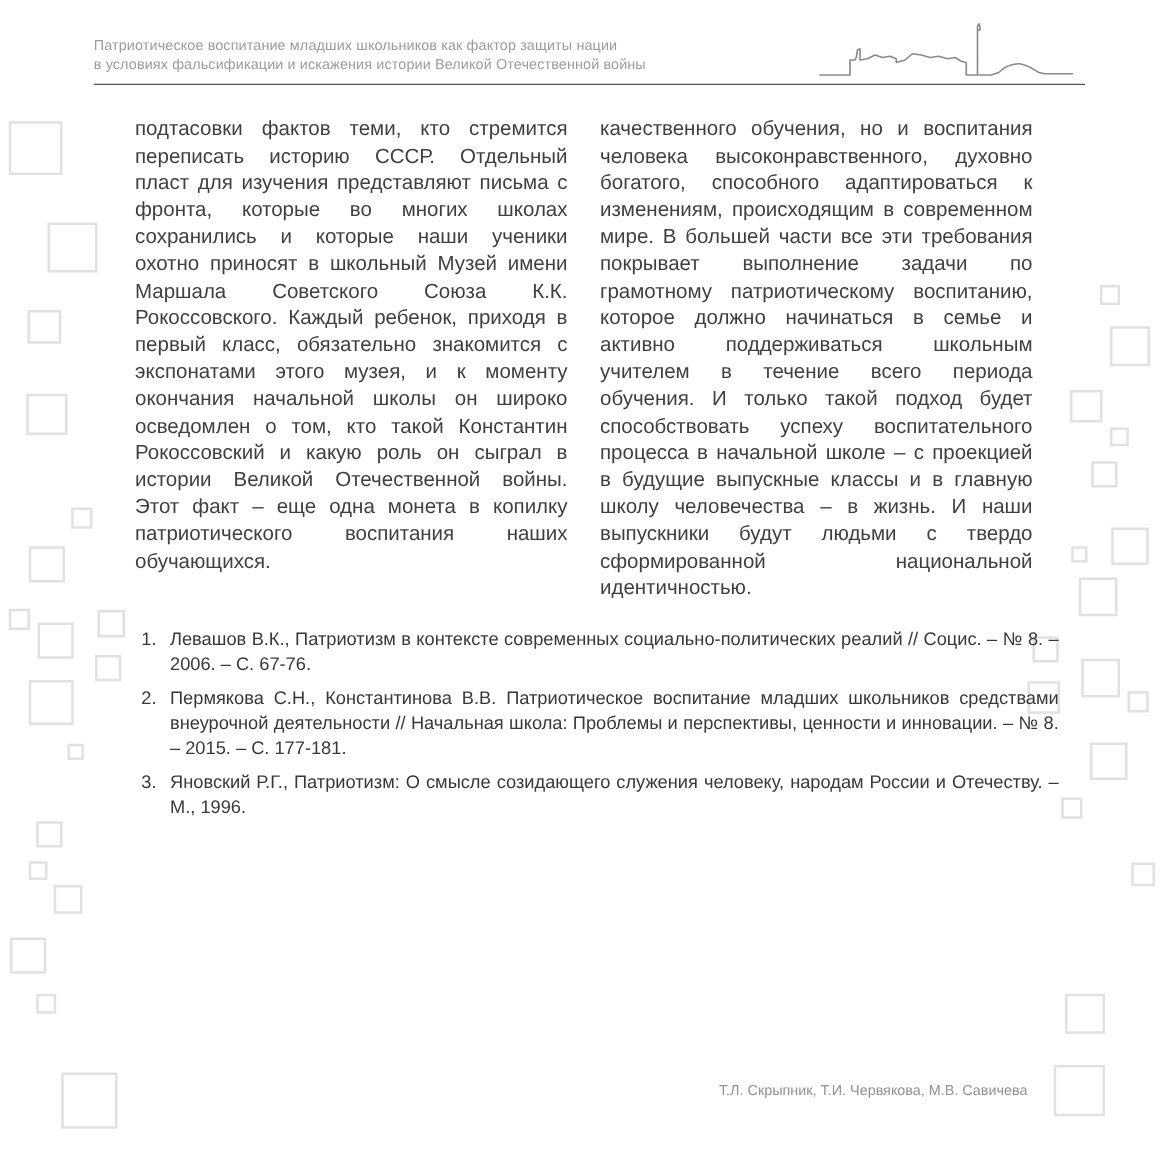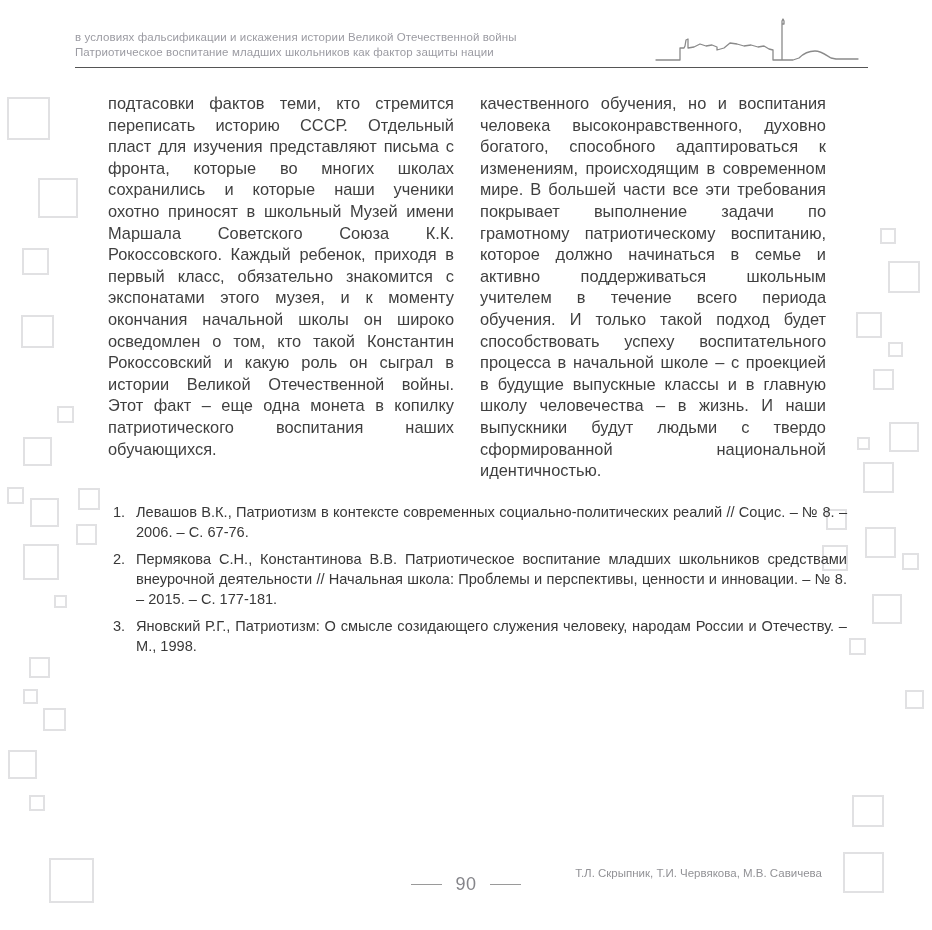--- a/index.html
+++ b/index.html
@@ -115,22 +115,22 @@
       <div class="decor-square" style="left: 822px; top: 545px; width: 26px; height: 26px;"></div>
       <div class="decor-square" style="left: 902px; top: 553px; width: 17px; height: 17px;"></div>
       <div class="decor-square" style="left: 872px; top: 594px; width: 30px; height: 30px;"></div>
       <div class="decor-square" style="left: 849px; top: 638px; width: 17px; height: 17px;"></div>
       <div class="decor-square" style="left: 905px; top: 690px; width: 19px; height: 19px;"></div>
       <div class="decor-square" style="left: 852px; top: 795px; width: 32px; height: 32px;"></div>
       <div class="decor-square" style="left: 843px; top: 852px; width: 41px; height: 41px;"></div>
     </div>
 
   <div class="header-title">
+    <div>Патриотическое воспитание младших школьников как фактор защиты нации</div>
     <div>в условиях фальсификации и искажения истории Великой Отечественной войны</div>
-    <div>Патриотическое воспитание младших школьников как фактор защиты нации</div>
   </div>
 
   <div class="skyline">
     <svg viewBox="0 0 210 52" width="210" height="52" aria-hidden="true">
       <path d="M4,48 H28 V36 L32,36 33,34 34,28 36,27 36,36 42,35 48,32 54,34 60,33 65,35 65,38 72,36 78,31 85,32 92,34 99,33 106,35 112,34 117,37 121,38 121,48 130,48
                M130,48 L130,9 131,7 132,9 132,12 130,12
                M130,48 H141 L147,46 C152,41 158,39 163,39 C169,39 174,43 179,46 L184,47 H206" fill="none" stroke="var(--sketch-stroke)" stroke-width="1.3" stroke-linejoin="round" stroke-linecap="round"></path>
     </svg>
   </div>
 
@@ -150,25 +150,20 @@
     <div class="ref-item">
       <span class="ref-num">1.</span>
       <span class="ref-text">Левашов В.К., Патриотизм в контексте современных социально-политических реалий // Социс. – № 8. – 2006. – С. 67-76.</span>
     </div>
     <div class="ref-item">
       <span class="ref-num">2.</span>
       <span class="ref-text">Пермякова С.Н., Константинова В.В. Патриотическое воспитание младших школьников средствами внеурочной деятельности // Начальная школа: Проблемы и перспективы, ценности и инновации. – № 8. – 2015. – С. 177-181.</span>
     </div>
     <div class="ref-item">
       <span class="ref-num">3.</span>
-      <span class="ref-text">Яновский Р.Г., Патриотизм: О смысле созидающего служения человеку, народам России и Отечеству. – М., 1998.</span>
+      <span class="ref-text">Яновский Р.Г., Патриотизм: О смысле созидающего служения человеку, народам России и Отечеству. – М., 1996.</span>
     </div>
   </div>
 
   <div class="authors">Т.Л. Скрыпник, Т.И. Червякова, М.В. Савичева</div>
 
-  <div class="pagenum-row">
-    <span class="pagenum-dash"></span>
-    <span class="pagenum">90</span>
-    <span class="pagenum-dash"></span>
-  </div>
 
 </div>
 
 </body></html>

